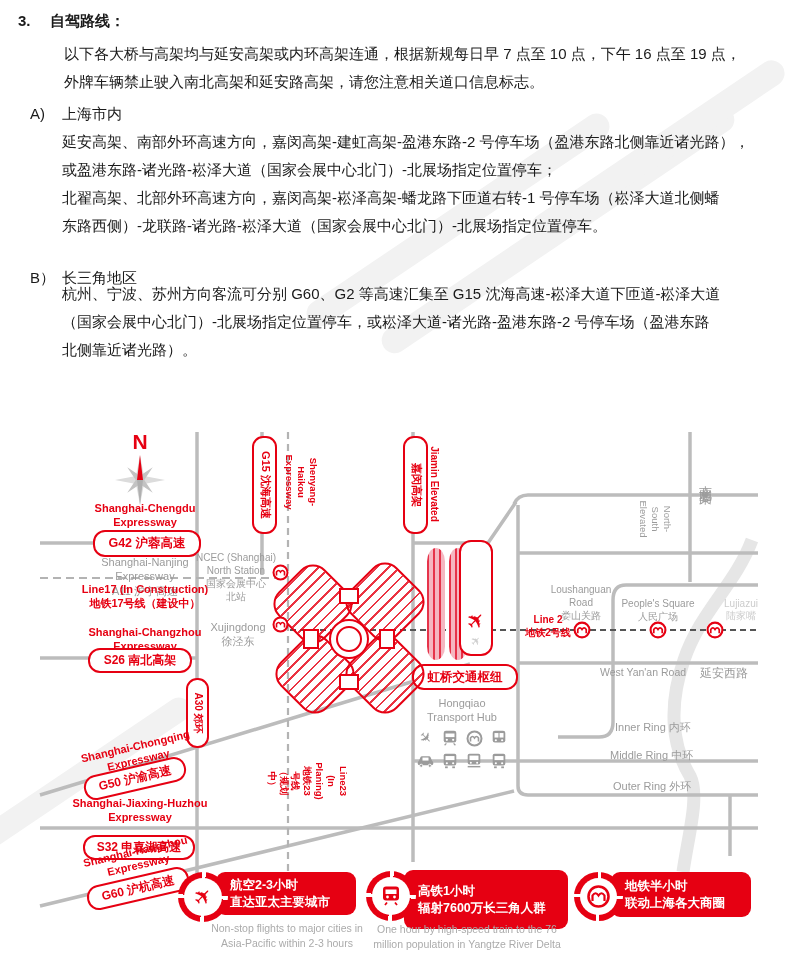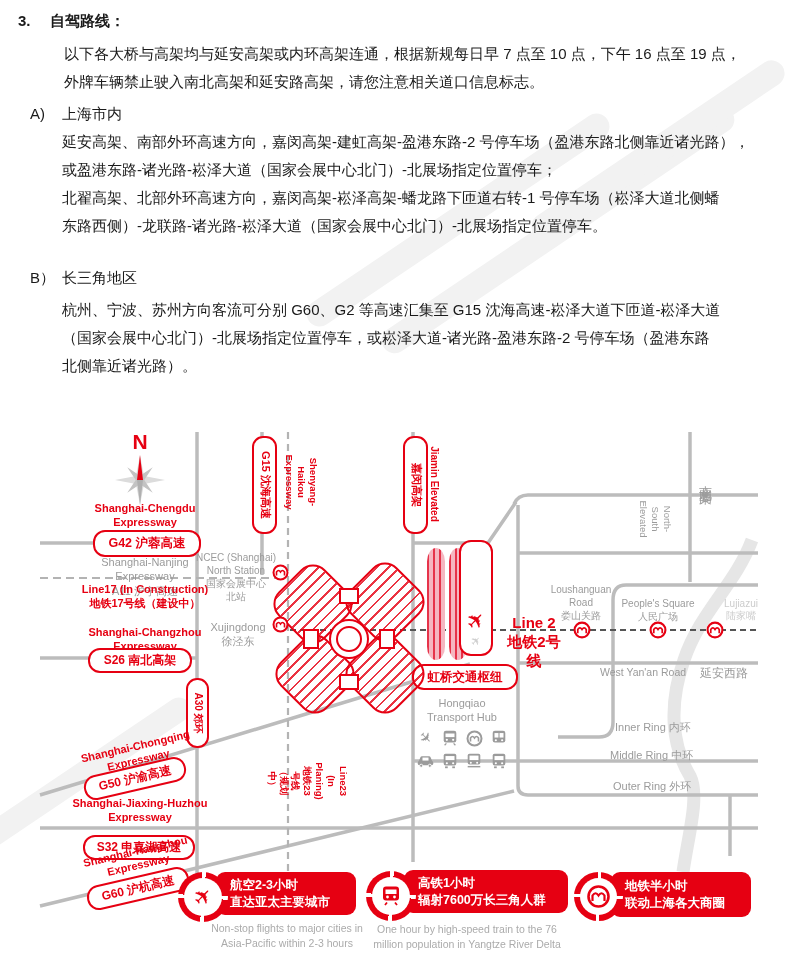--- a/index.html
+++ b/index.html
@@ -73,21 +73,21 @@
   <div class="abs doc doc-p pre" style="left:64px;top:40px;width:712px;">以下各大桥与高架均与延安高架或内环高架连通，根据新规每日早 7 点至 10 点，下午 16 点至 19 点，
 外牌车辆禁止驶入南北高架和延安路高架，请您注意相关道口信息标志。</div>
   <div class="abs doc doc-p" style="left:30px;top:100px;">A)</div>
   <div class="abs doc doc-p" style="left:62px;top:100px;">上海市内</div>
   <div class="abs doc doc-p pre" style="left:62px;top:128px;width:716px;">延安高架、南部外环高速方向，嘉闵高架-建虹高架-盈港东路-2 号停车场（盈港东路北侧靠近诸光路），
 或盈港东路-诸光路-崧泽大道（国家会展中心北门）-北展场指定位置停车；</div>
   <div class="abs doc doc-p pre" style="left:62px;top:184px;width:716px;">北翟高架、北部外环高速方向，嘉闵高架-崧泽高架-蟠龙路下匝道右转-1 号停车场（崧泽大道北侧蟠
 东路西侧）-龙联路-诸光路-崧泽大道（国家会展中心北门）-北展场指定位置停车。</div>
   <div class="abs doc doc-p" style="left:30px;top:264px;">B）</div>
   <div class="abs doc doc-p" style="left:62px;top:264px;">长三角地区</div>
-  <div class="abs doc doc-p pre" style="left:62px;top:296px;width:716px;">杭州、宁波、苏州方向客流可分别 G60、G2 等高速汇集至 G15 沈海高速-崧泽大道下匝道-崧泽大道
+  <div class="abs doc doc-p pre" style="left:62px;top:280px;width:716px;">杭州、宁波、苏州方向客流可分别 G60、G2 等高速汇集至 G15 沈海高速-崧泽大道下匝道-崧泽大道
 （国家会展中心北门）-北展场指定位置停车，或崧泽大道-诸光路-盈港东路-2  号停车场（盈港东路
 北侧靠近诸光路）。</div>
 
   <svg class="abs" style="left:0;top:0;z-index:1;" width="800" height="969">
 
     <path d="M752 540 C 735 585 700 612 684 660 C 668 706 672 746 690 776 C 700 796 688 836 683 872" stroke="#e6e6e6" stroke-width="13" fill="none"></path>
 
     <g stroke="#bcbcbc" stroke-width="3.5" fill="none">
       <path d="M40 543 H196"></path>
       <path d="M197 432 V898"></path>
@@ -264,21 +264,21 @@
           <rect x="3" y="2" width="14" height="13" rx="2" fill="#9b9b9b"></rect>
           <rect x="5" y="4.5" width="10" height="4.5" fill="#fff"></rect>
           <circle cx="6.5" cy="12.5" r="1.2" fill="#fff"></circle>
           <circle cx="13.5" cy="12.5" r="1.2" fill="#fff"></circle>
           <rect x="4.5" y="16" width="3" height="2" fill="#9b9b9b"></rect>
           <rect x="12.5" y="16" width="3" height="2" fill="#9b9b9b"></rect>
         </svg>
       </span>
   </div>
 
-  <div class="lbl en-red pre" style="left:506px;top:614px;width:56px;font-size:15px;font-weight:bold;">Line 2
+  <div class="lbl en-red pre" style="left:520px;top:614px;width:56px;font-size:10px;font-weight:bold;">Line 2
 地铁2号线</div>
   <div class="lbl en-gray pre" style="left:546px;top:583px;width:70px;font-size:10px;">Loushanguan
 Road
 娄山关路</div>
   <svg class="mlogo" style="left:573px;top:621px;" width="18" height="18" viewBox="0 0 17 17">
       <circle cx="8.5" cy="8.5" r="7" fill="#fff" stroke="#e60012" stroke-width="2"></circle>
       <path d="M4.5 11.5 V8 Q6.5 5 8.5 8 Q10.5 5 12.5 8 V11.5" fill="none" stroke="#e60012" stroke-width="1.6"></path>
     </svg>
   <div class="lbl en-gray pre" style="left:620px;top:597px;width:76px;font-size:10px;">People's Square
 人民广场</div>
@@ -313,21 +313,21 @@
     <div class="inner">
         <svg width="24" height="24" viewBox="0 0 24 24">
           <rect x="4" y="2.5" width="16" height="14" rx="3" fill="#e60012"></rect>
           <rect x="6.5" y="5.5" width="11" height="4.5" fill="#fff"></rect>
           <circle cx="8.5" cy="13" r="1.4" fill="#fff"></circle>
           <circle cx="15.5" cy="13" r="1.4" fill="#fff"></circle>
           <path d="M8 18.5 L6 21 M16 18.5 L18 21" stroke="#e60012" stroke-width="1.8"></path>
         </svg>
       </div>
   </div>
-  <div class="banner" style="left:404px;top:870px;width:164px;height:43px;">高铁1小时
+  <div class="banner" style="left:404px;top:870px;width:164px;height:59px;">高铁1小时
 辐射7600万长三角人群</div>
   <div class="caption" style="left:372px;top:922px;width:190px;">One hour by high-speed train to the 76
 million population in Yangtze River Delta</div>
 
   <div class="bcircle" style="left:574px;top:872px;width:49px;height:49px;">
     <div class="inner">
         <svg width="25" height="25" viewBox="0 0 25 25">
           <circle cx="12.5" cy="12.5" r="10" fill="none" stroke="#e60012" stroke-width="2.6"></circle>
           <path d="M6.5 17 V11.5 Q9.5 7 12.5 11.5 Q15.5 7 18.5 11.5 V17" fill="none" stroke="#e60012" stroke-width="2.2"></path>
         </svg>

